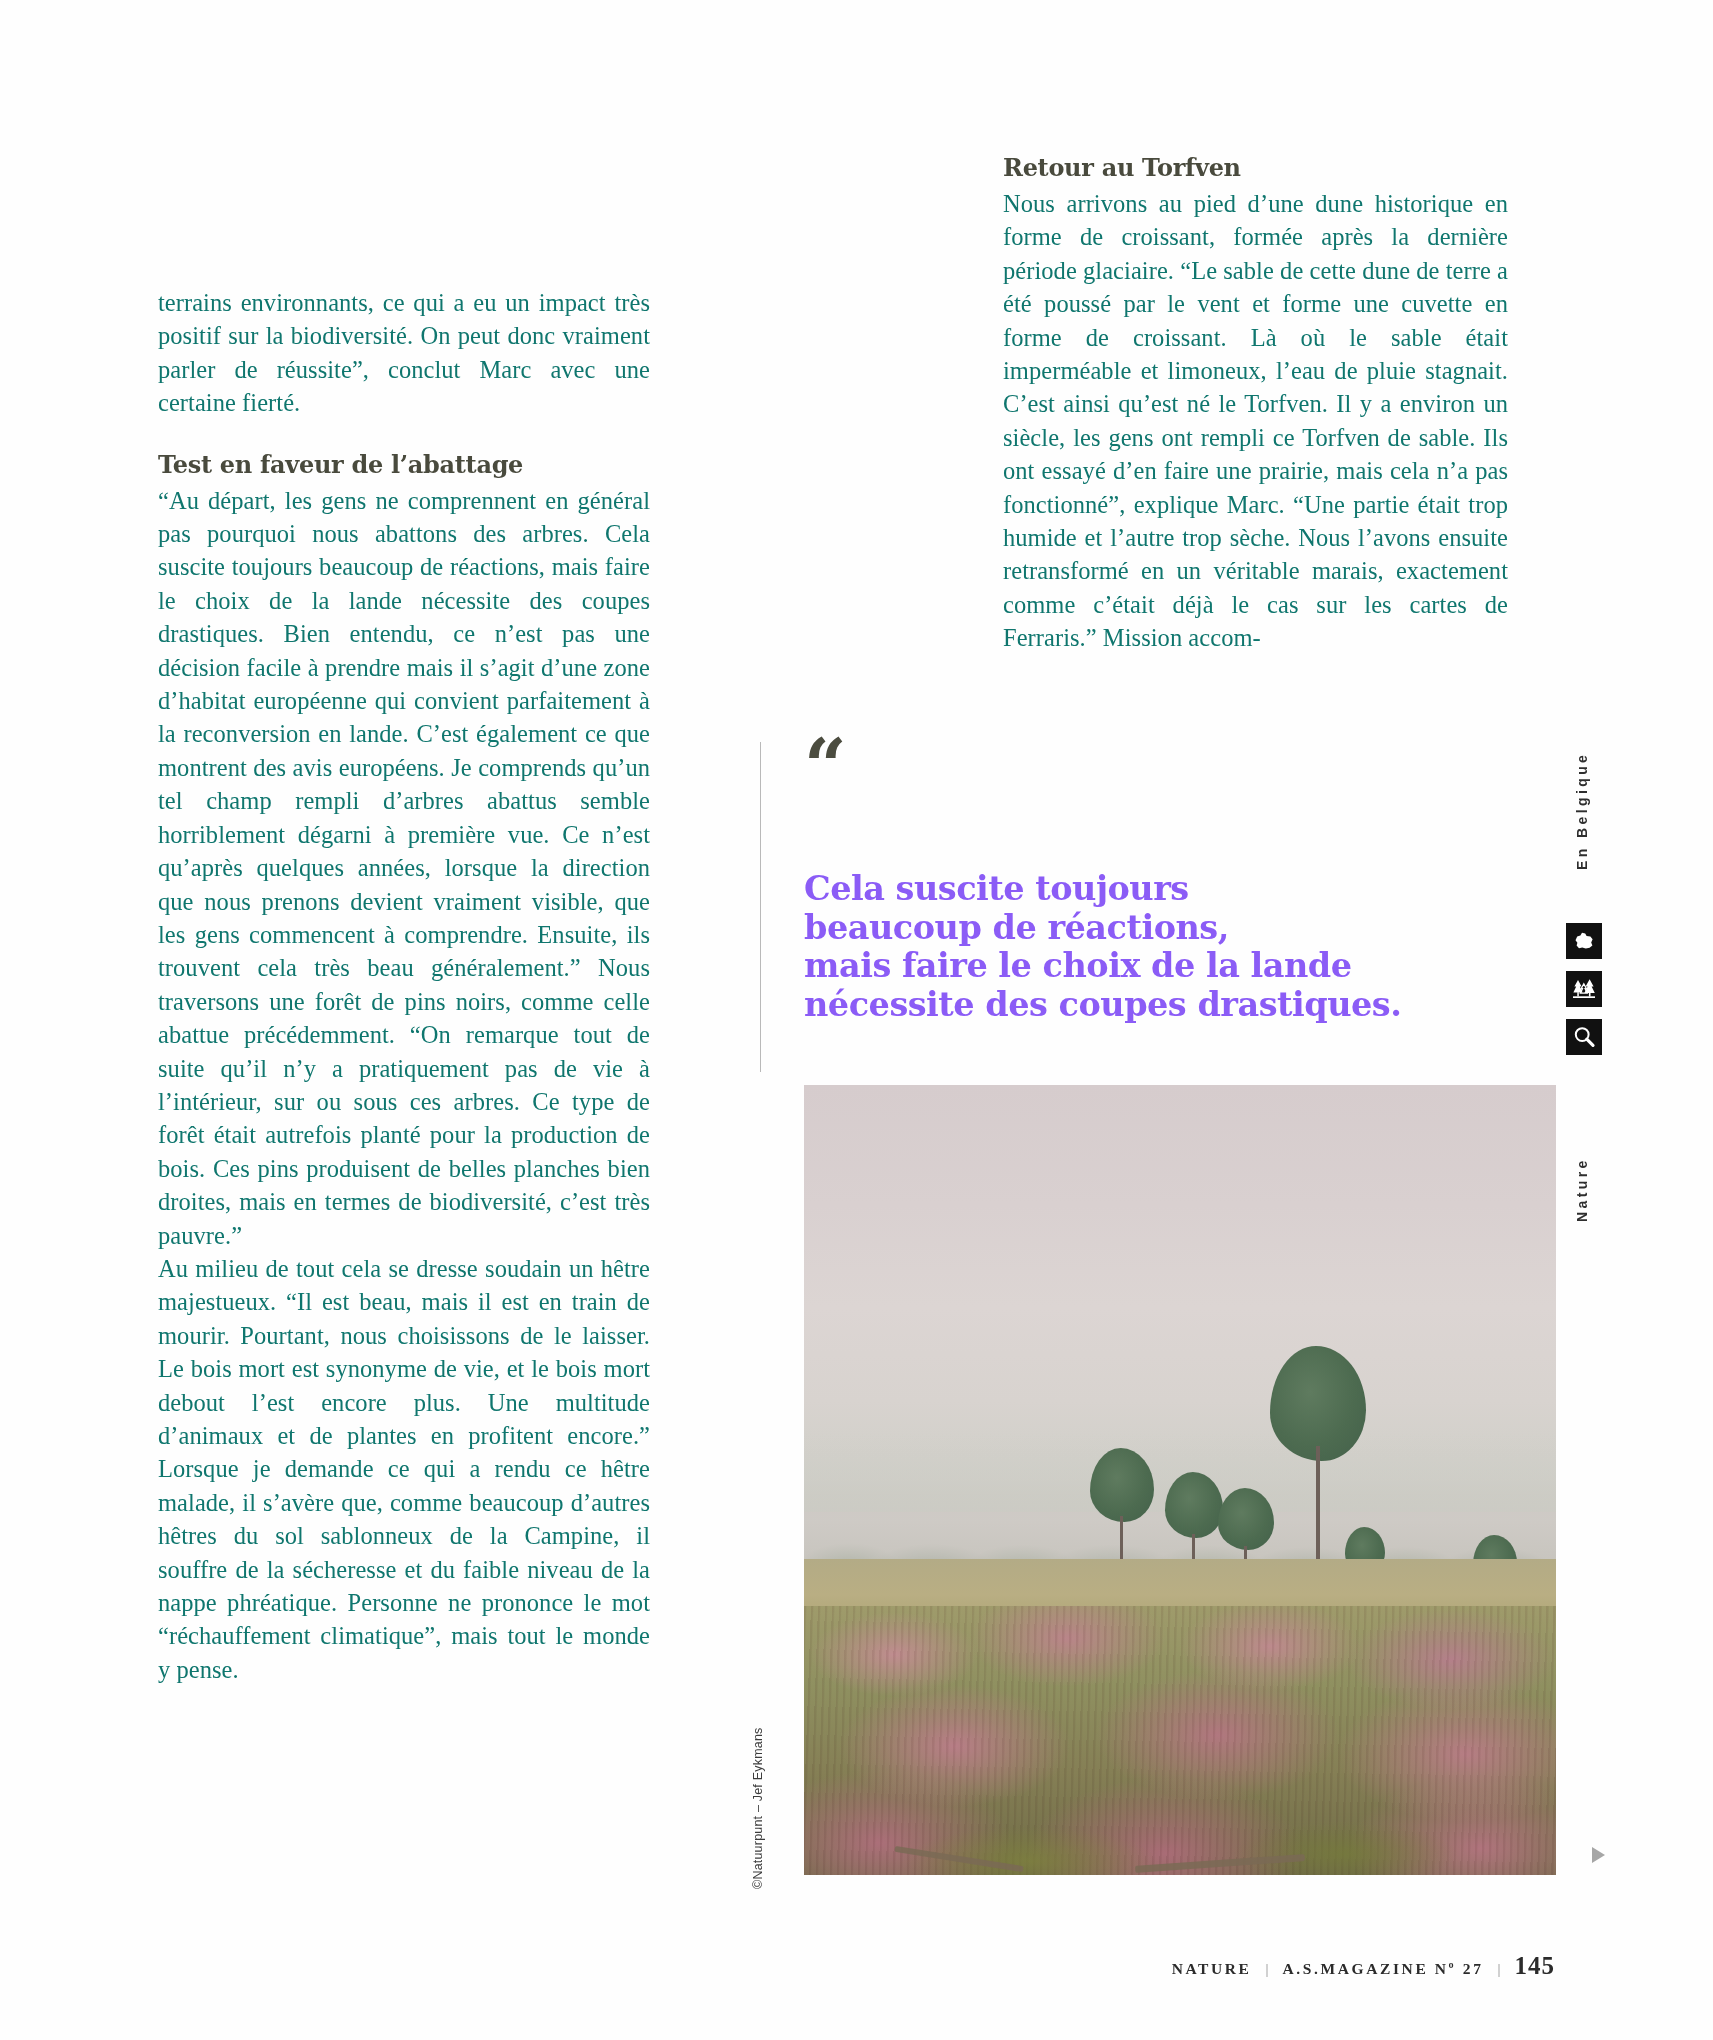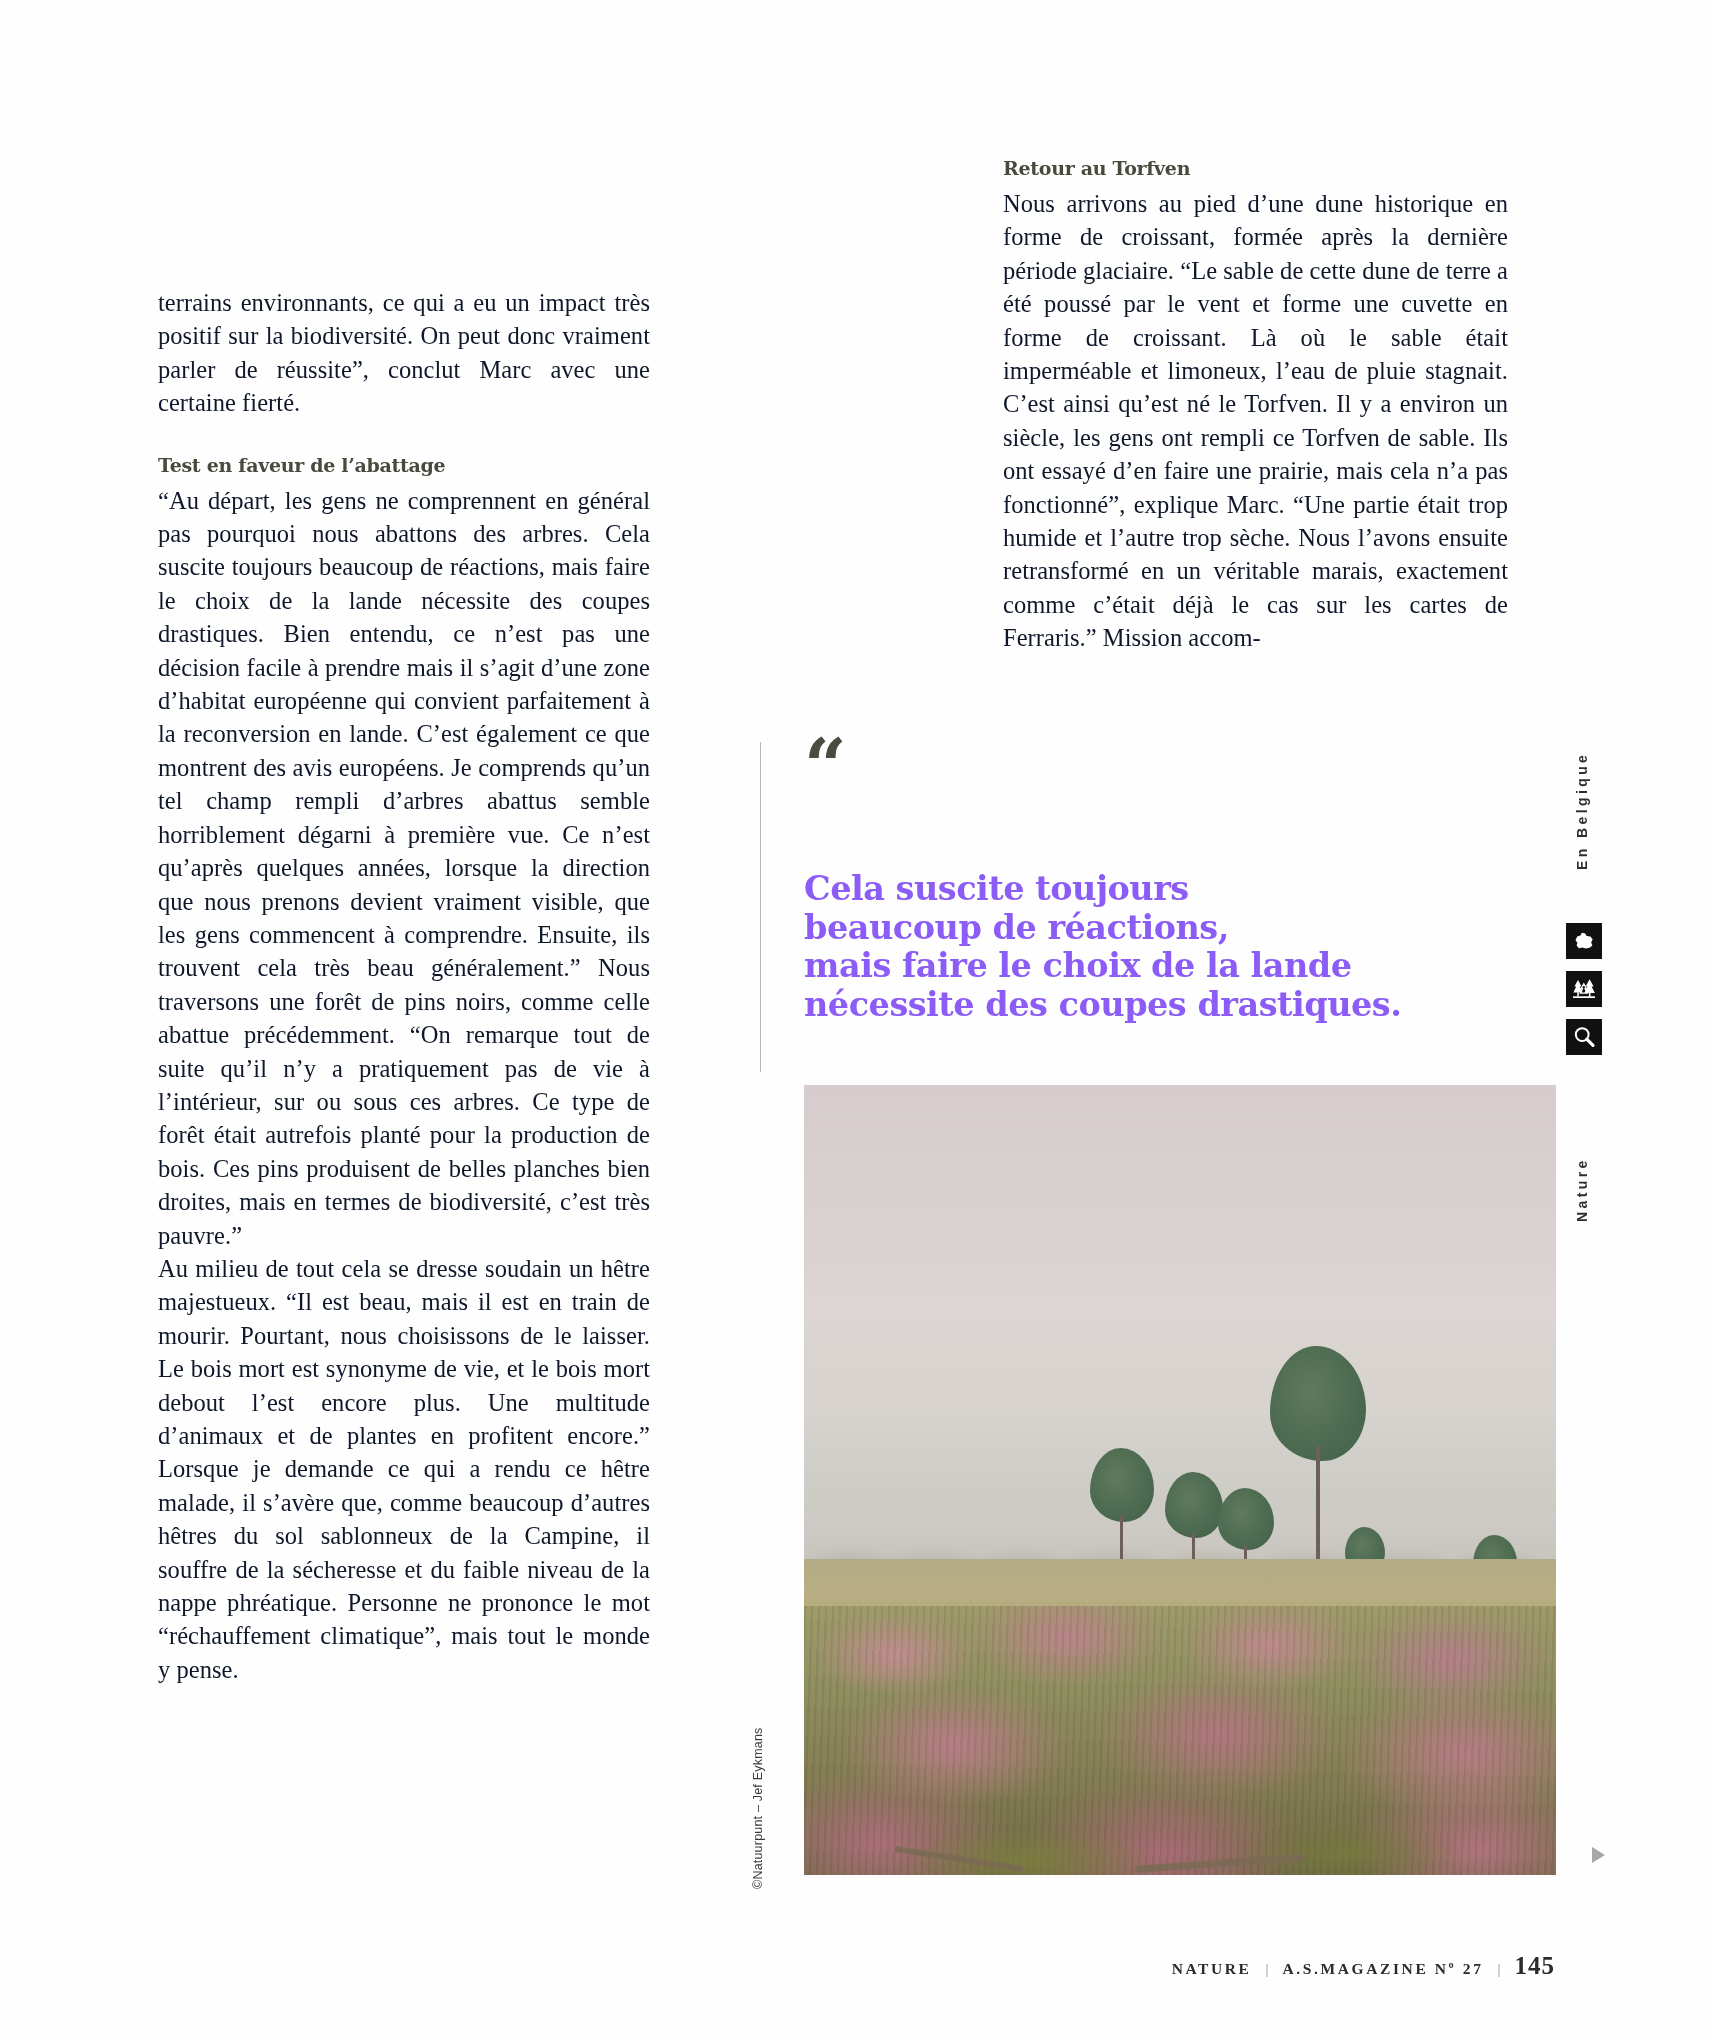--- a/index.html
+++ b/index.html
@@ -36,29 +36,29 @@
     width: 505px;
   }
 
   p.body {
     font-family: "Liberation Serif", serif;
     font-size: 24.5px;
     line-height: 33.4px;
     text-align: justify;
     text-justify: inter-word;
     margin: 0 0 0 0;
-    color: #0f172a;
+    color: #0f766e;
     hyphens: manual;
     letter-spacing: 0.05px;
   }
 
   h3.sub {
     font-family: "DejaVu Serif", "Liberation Serif", serif;
     font-weight: bold;
-    font-size: 19px;
+    font-size: 24px;
     line-height: 32px;
     color: #494a3d;
     margin: 29px 0 3px 0;
     letter-spacing: -0.3px;
   }
   h3.sub.first { margin-top: 0; }
 
   
   .quote-block {
     position: absolute;

